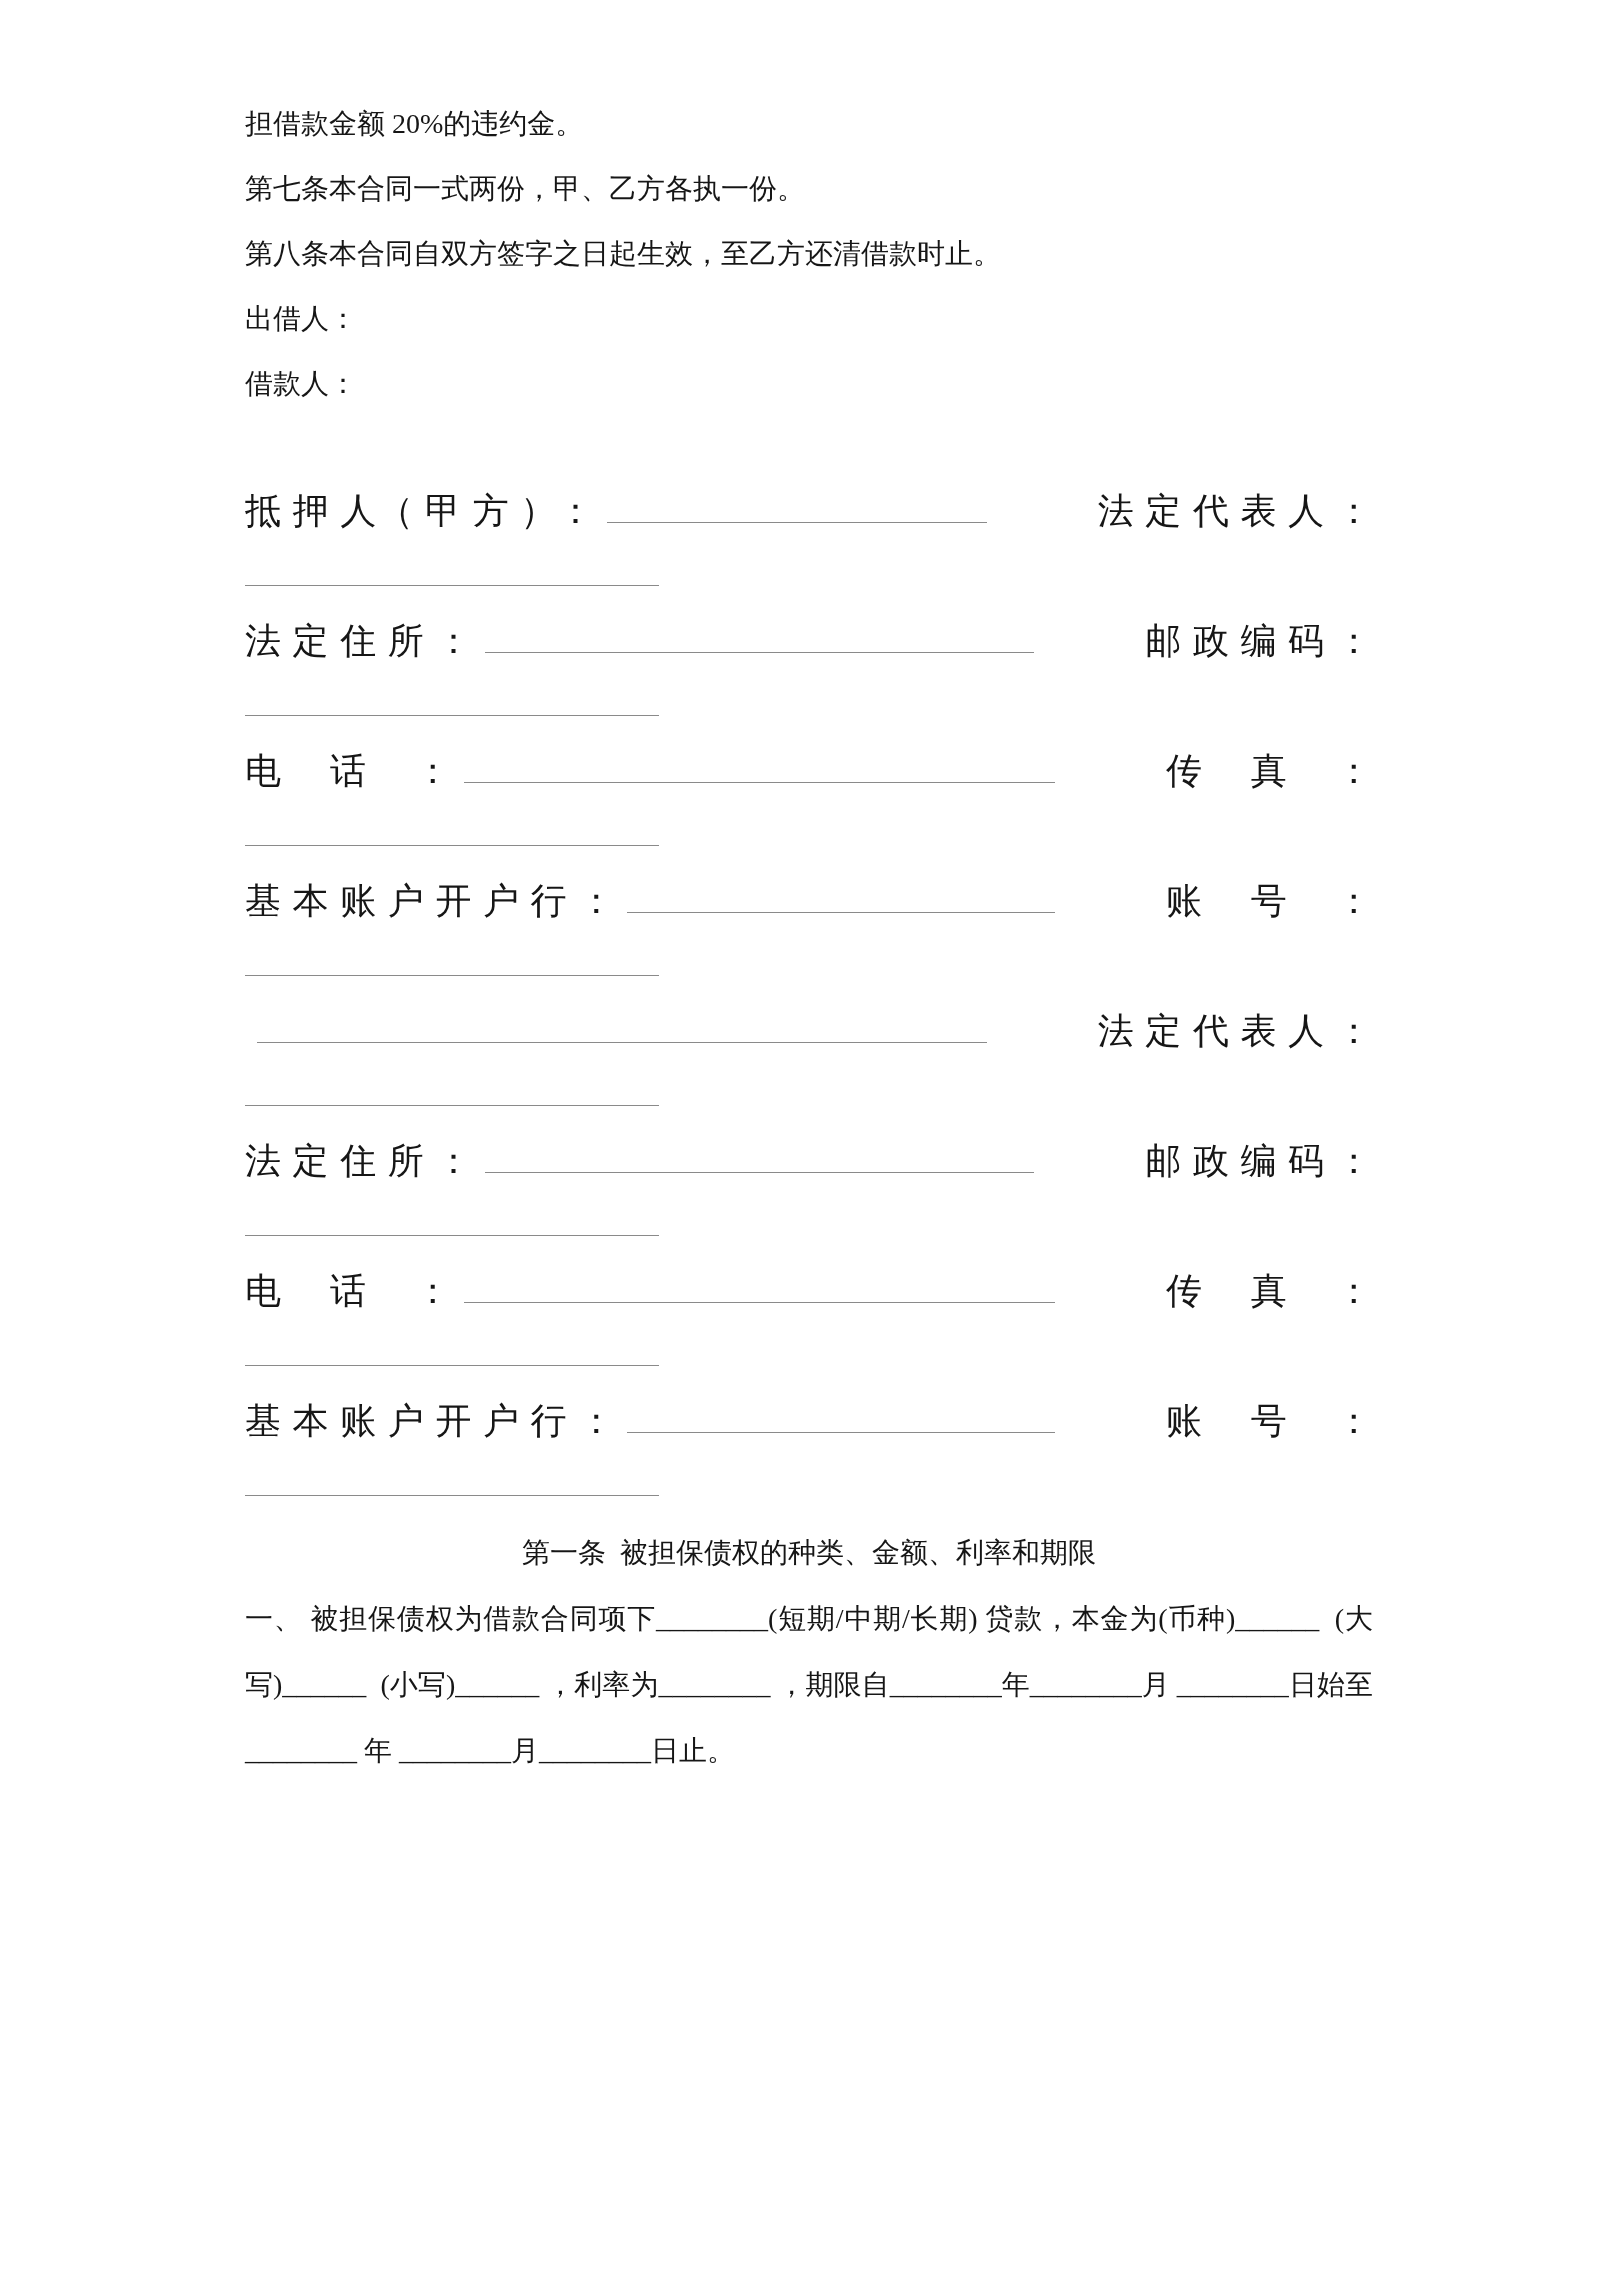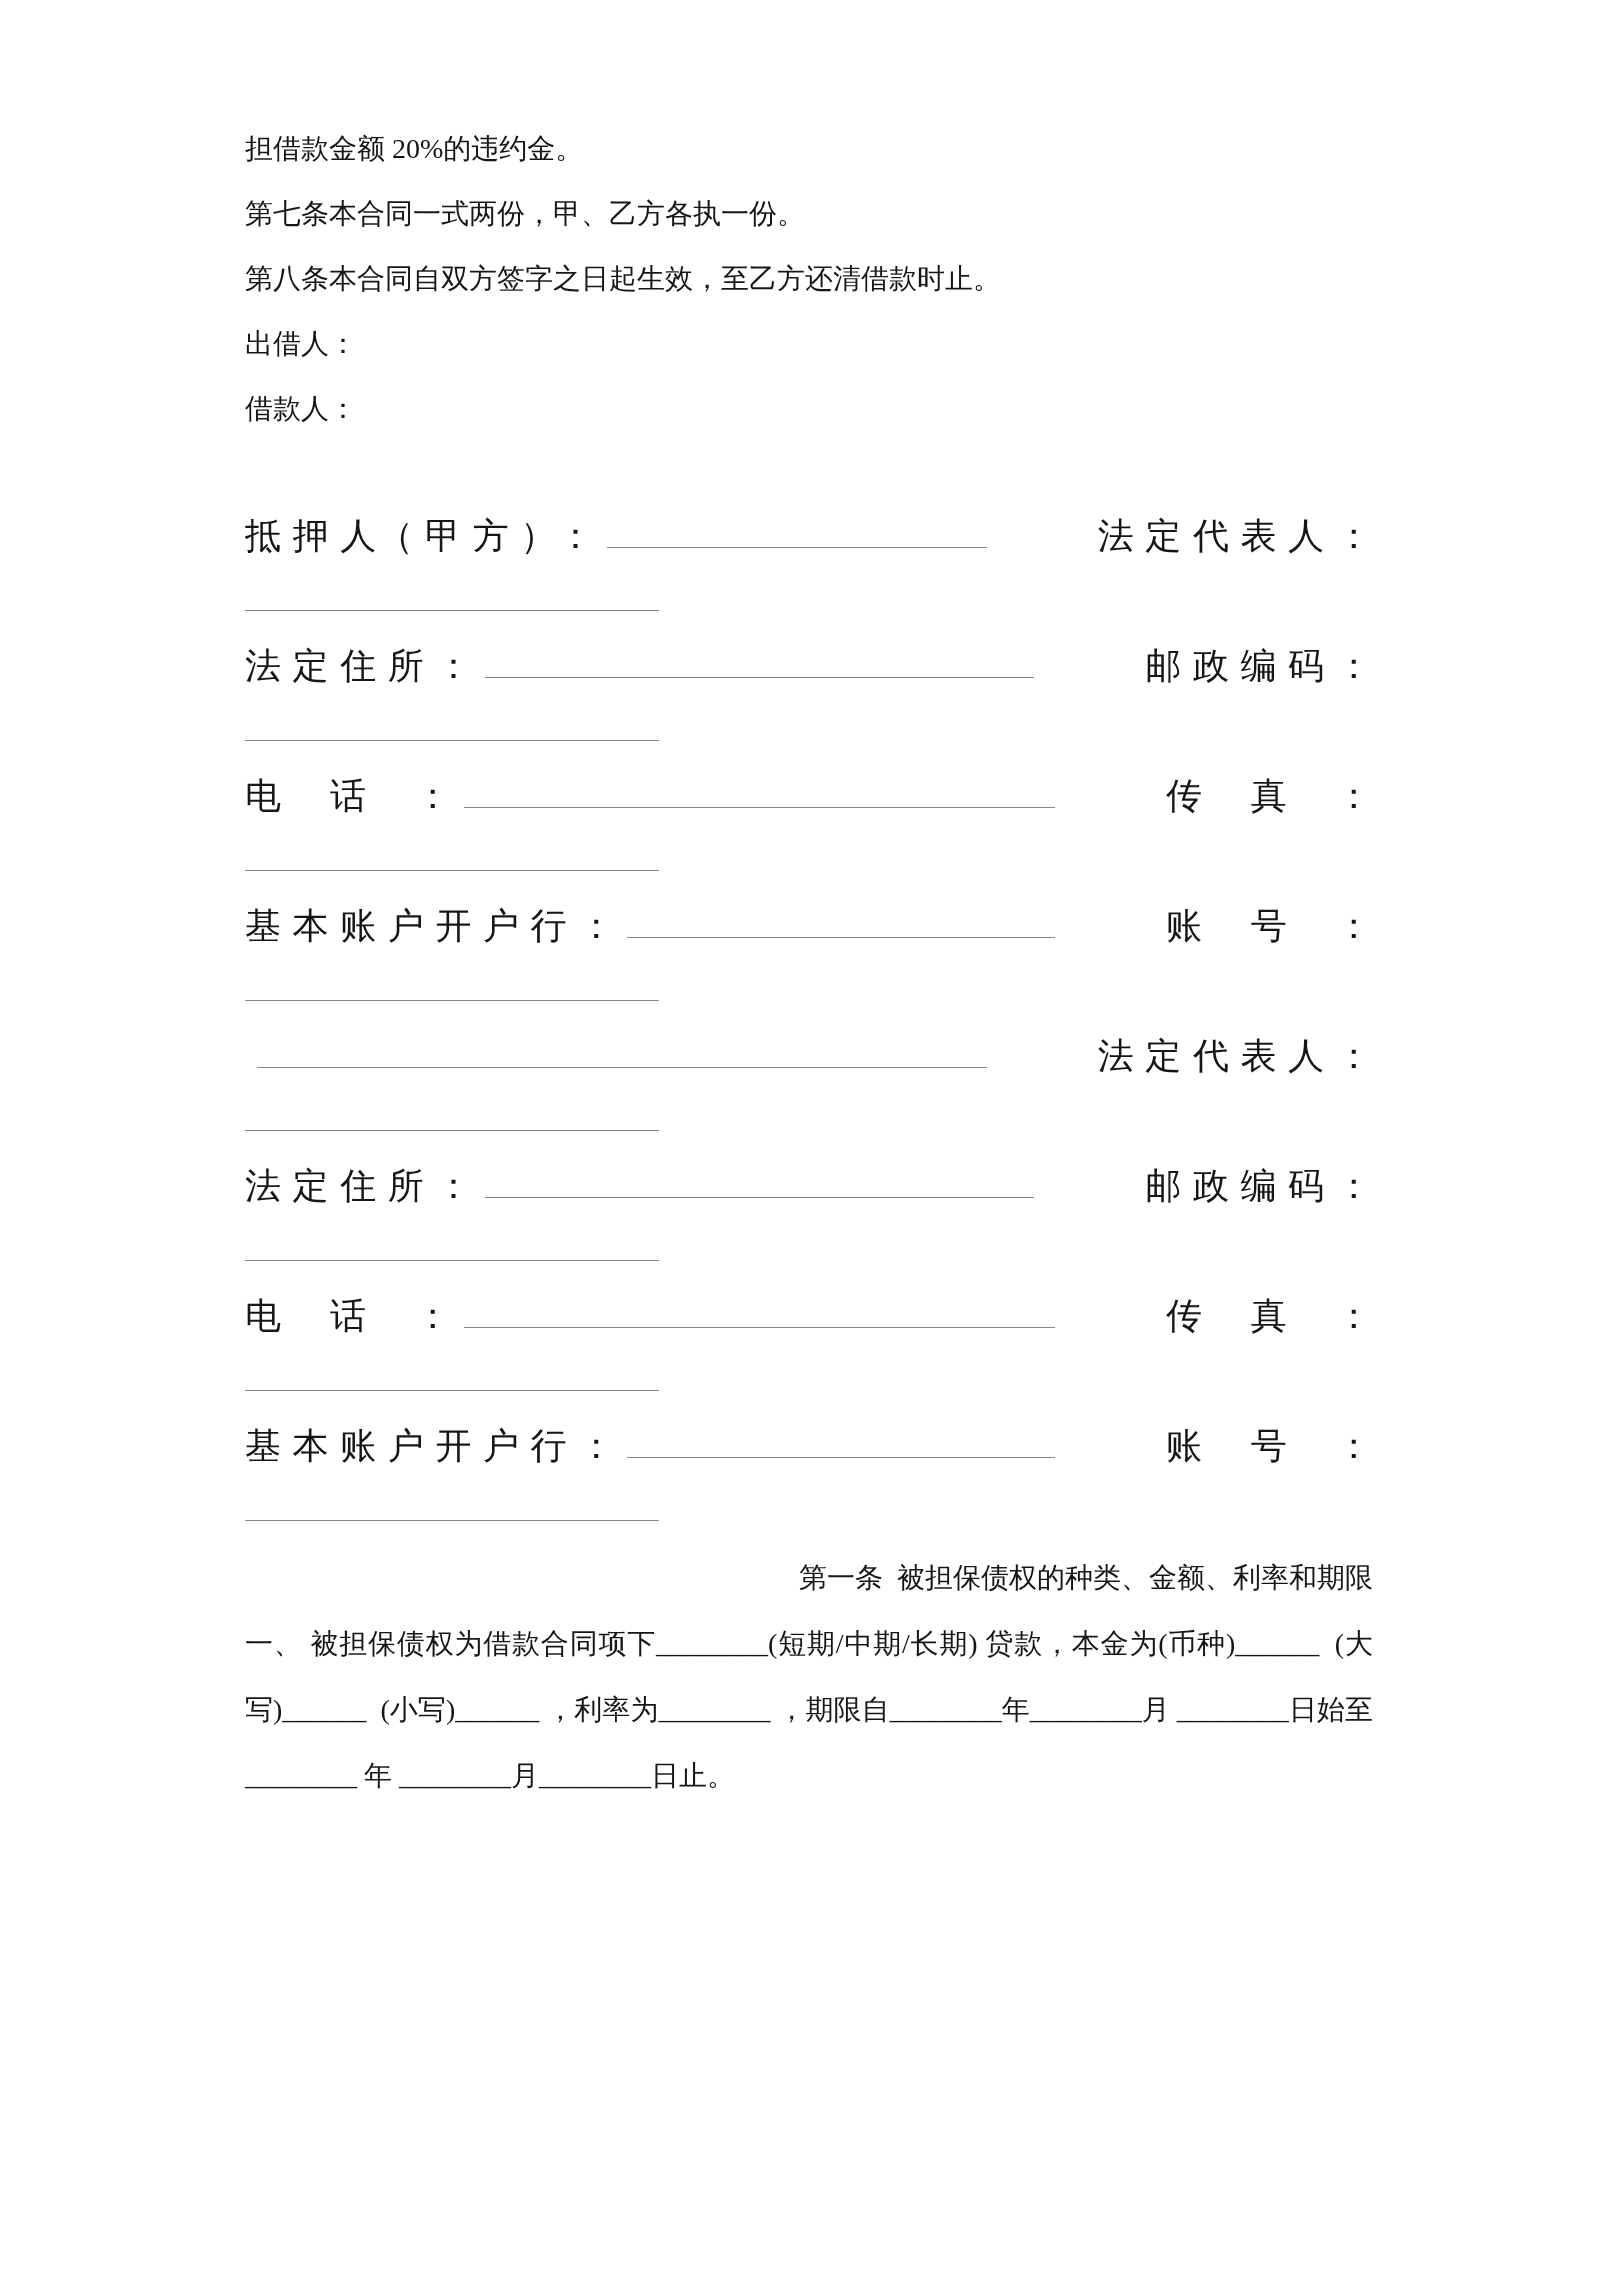--- a/index.html
+++ b/index.html
@@ -8,21 +8,21 @@
     width: 1623px;
     height: 2295px;
     background: #ffffff;
     font-family: "Liberation Serif", "DejaVu Serif", serif;
     color: #161616;
   }
   .page {
     width: 1623px;
     height: 2295px;
     background: #ffffff;
-    padding: 116px 250px 0 245px;
+    padding: 91px 250px 0 245px;
     overflow: hidden;
   }
   .top-section p,
   .body-section p {
     margin: 0;
     font-size: 28px;
     line-height: 65px;
     white-space: pre-wrap;
   }
   .form-section { margin-top: 63px; }
@@ -57,21 +57,21 @@
   .cont-line {
     display: inline-block;
     width: 414px;
     border-bottom: 0.7px solid #8a8a8a;
   }
   .body-section {
     margin-top: 1.3px;
     text-align: justify;
   }
   .body-section p { line-height: 66px; }
-  .clause-heading { text-align: right; }
+  .clause-heading { text-align: center; }
 </style>
 </head>
 <body>
 
 <div class="page">
 
   <div class="top-section">
     <p>担借款金额 20%的违约金。</p>
     <p>第七条本合同一式两份，甲、乙方各执一份。</p>
     <p>第八条本合同自双方签字之日起生效，至乙方还清借款时止。</p>

